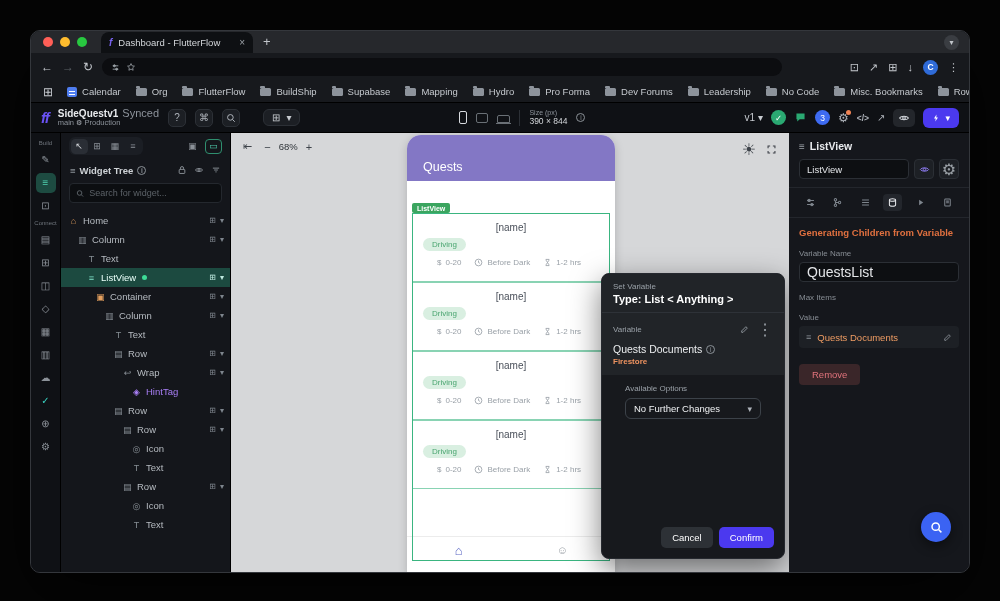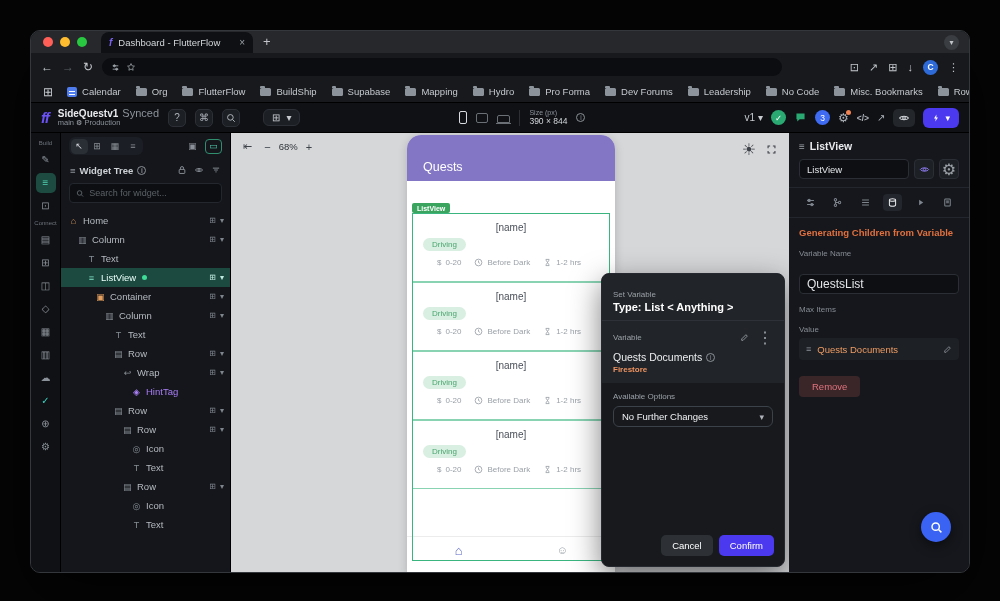--- a/index.html
+++ b/index.html
@@ -135,30 +135,30 @@
   .chip { display:inline-block; margin-top:5px; background:#d9efe1; color:#4aa570; font-size:8px; padding:2px 9px; border-radius:9px; }
   .meta { margin:7px 0 0 14px; display:flex; align-items:center; gap:13px; font-size:8px; color:#9aa1a8; }
   .meta .mi { display:flex; align-items:center; gap:4px; }
   .ph-nav { position:absolute; left:0; right:0; top:401px; height:30px; background:#fff; border-top:1px solid #ececec; }
   .ph-nav .hi { position:absolute; left:23%; top:7px; color:#5a67c4; font-size:13px; line-height:1; }
   .ph-nav .si { position:absolute; left:72%; top:8px; color:#9aa0a6; font-size:11px; line-height:1; }
 
   
   .dlg { position:absolute; left:370px; top:140px; width:184px; background:#17191d; border-radius:8px;
          box-shadow:0 10px 30px rgba(0,0,0,.5); z-index:6; overflow:hidden; border:1px solid #26292f; }
-  .dlg-top { background:#212428; padding:16px 11px 7px; }
+  .dlg-top { background:#212428; padding:8px 11px 7px; }
   .dlg-kicker { font-size:8px; color:#9aa1a8; }
   .dlg-title { font-size:11px; color:#fff; font-weight:bold; margin-top:2px; }
   .dlg-var { background:#212428; border-top:1px solid #2e3238; padding:7px 11px 9px; }
   .dlg-row { display:flex; align-items:center; }
   .dlg-label { font-size:8px; color:#9aa1a8; }
   .dlg-row .ics { margin-left:auto; display:flex; gap:8px; color:#9aa1a8; align-items:center; }
   .dlg-varname { font-size:10.5px; color:#eceef0; margin-top:4px; display:flex; align-items:center; gap:4px; }
   .dlg-src { font-size:8px; color:#ef9360; margin-top:2px; font-weight:bold; }
-  .dlg-body { padding:9px 11px 0; }
+  .dlg-body { padding:9px 23px 0; }
   .opt-label { font-size:8px; color:#9aa1a8; }
   .select { margin-top:5px; border:1px solid #3c4249; border-radius:6px; height:21px; display:flex; align-items:center; padding:0 8px; color:#f0f2f4; font-size:9.5px; }
   .select .chev { margin-left:auto; color:#aeb3ba; font-size:9px; }
   .dlg-foot { display:flex; justify-content:flex-end; gap:6px; padding:108px 10px 10px; }
   .btn { font-size:9.5px; padding:5px 11px; border-radius:5px; color:#fff; }
   .btn.cancel { background:#2d3136; }
   .btn.confirm { background:#4b39ef; }
 
   
   .props { width:180px; background:#15171c; display:flex; flex-direction:column; overflow:hidden; flex:0 0 auto; }
@@ -168,21 +168,21 @@
   .pr-input { flex:1; height:20px; background:#0d0f12; border:1px solid #2b2f35; border-radius:4px; color:#e3e5e8; font-size:9.5px; padding:0 7px; min-width:0; }
   .pr-mini { width:20px; height:20px; border-radius:4px; background:#1d2025; border:1px solid #2b2f35;
              display:flex; align-items:center; justify-content:center; color:#9aa0a6; flex:0 0 auto; }
   .pr-mini.purple { color:#8d7bf0; }
   .pr-tabs { display:flex; justify-content:space-between; padding:6px 12px; border-bottom:1px solid #23262c; color:#7e858d; }
   .pr-tab { width:19px; height:17px; display:flex; align-items:center; justify-content:center; border-radius:4px; }
   .pr-tab.active { color:#e8eaed; background:#23262c; }
   .pr-body { padding:9px 10px; }
   .gen-title { color:#e0703f; font-size:9.5px; font-weight:bold; }
   .f-label { font-size:8px; color:#878d94; margin-top:11px; }
-  .f-input { margin-top:16px; width:100%; height:20px; background:#0d0f12; border:1px solid #2b2f35; border-radius:4px; color:#e3e5e8; font-size:12px; padding:0 7px; }
+  .f-input { margin-top:4px; width:100%; height:20px; background:#0d0f12; border:1px solid #2b2f35; border-radius:4px; color:#e3e5e8; font-size:14px; padding:0 7px; }
   .f-input::placeholder { color:#575d64; }
   .val-row { margin-top:4px; background:#1d2025; border-radius:4px; height:22px; display:flex; align-items:center; gap:6px; padding:0 7px; }
   .val-row .g { color:#8b9198; font-size:9px; }
   .val-row .vn { color:#ef9c63; font-size:9.5px; flex:1; white-space:nowrap; overflow:hidden; }
   .val-row .pencil { color:#8b9198; }
   .remove { margin-top:16px; width:fit-content; background:#3a2629; color:#e1737c; font-size:9.5px; padding:5px 13px; border-radius:4px; }
 
   .fab { position:absolute; right:18px; bottom:30px; width:30px; height:30px; border-radius:50%; background:#3b63f3;
          display:flex; align-items:center; justify-content:center; box-shadow:0 4px 12px rgba(0,0,0,.45); z-index:9; color:#fff; }
 </style>

